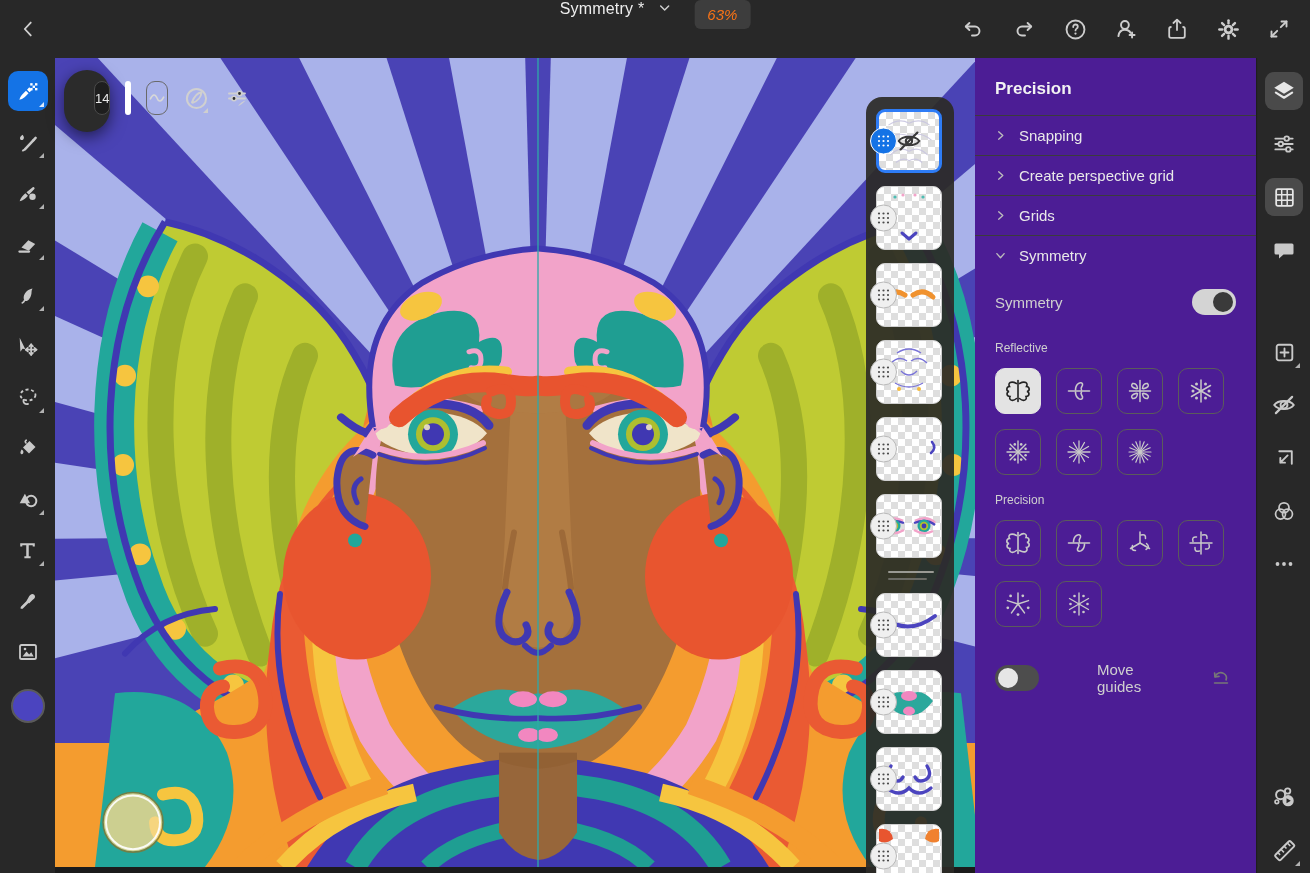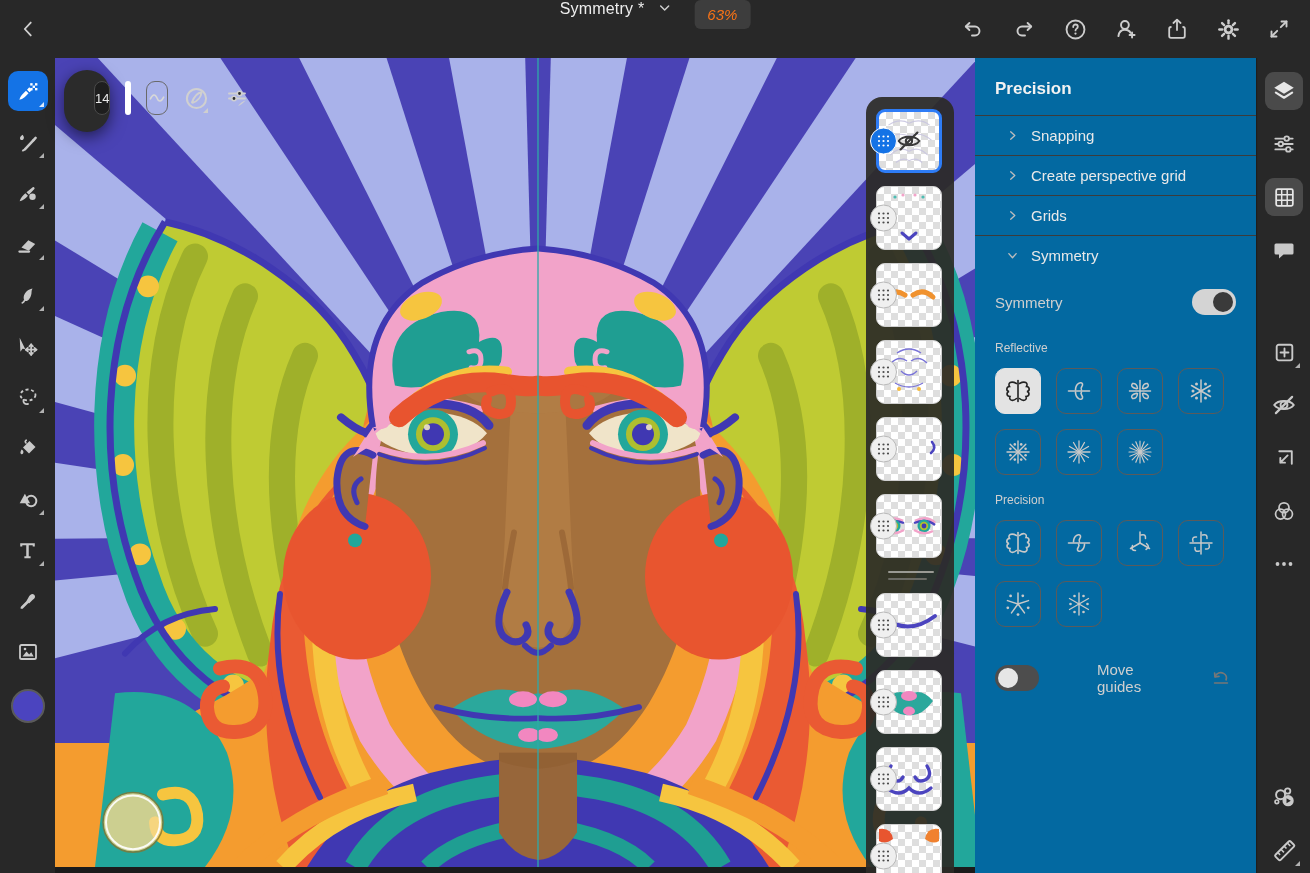--- a/index.html
+++ b/index.html
@@ -73,24 +73,24 @@
   .thumb svg { position:absolute; left:0; top:0; width:100%; height:100%; }
   .badge { position:absolute; left:-6px; top:50%; transform:translateY(-50%); width:27px; height:27px;
     border-radius:50%; background:#EFEFEF; border:1px solid #B9B9B9; display:flex; align-items:center;
     justify-content:center; cursor:pointer; z-index:2; }
   .badge.active { background:#1473E6; border-color:#FFFFFF; }
   .group-divider { width:46px; margin-left:12px; display:flex; flex-direction:column; gap:5px; }
   .group-divider i { display:block; height:2px; border-radius:1px; background:#9A9A94; }
   .group-divider i + i { background:#6B6B65; width:84%; }
 
   
-  .panel { position:absolute; left:975px; top:58px; width:282px; height:815px; background:#0369a1;
+  .panel { position:absolute; left:975px; top:58px; width:282px; height:815px; background:#4c1d95;
     border-right:1px solid #1E1E1E; z-index:10; }
   .panel-title { color:#F2F2F2; font-size:17px; font-weight:700; padding:21px 20px 16px; }
-  .section-row { height:40px; display:flex; align-items:center; gap:13px; padding:0 32px;
+  .section-row { height:40px; display:flex; align-items:center; gap:13px; padding:0 20px;
     color:#E9E9E9; font-size:15px; border-top:1px solid #3C3C3C; cursor:pointer; }
   .section-row .chev { color:#BDBDBD; display:flex; }
   .panel-body { padding:0 20px; }
   .toggle-row { display:flex; justify-content:space-between; align-items:center;
     margin:14px 0 26px; }
   .toggle-row .lbl { color:#CFCFCF; font-size:15px; }
   .switch { width:44px; height:26px; border-radius:13px; position:relative; cursor:pointer; }
   .switch.on { background:#D4D4D4; }
   .switch.on .knob { position:absolute; right:3px; top:3px; width:20px; height:20px;
     border-radius:50%; background:#3A3A3A; }

